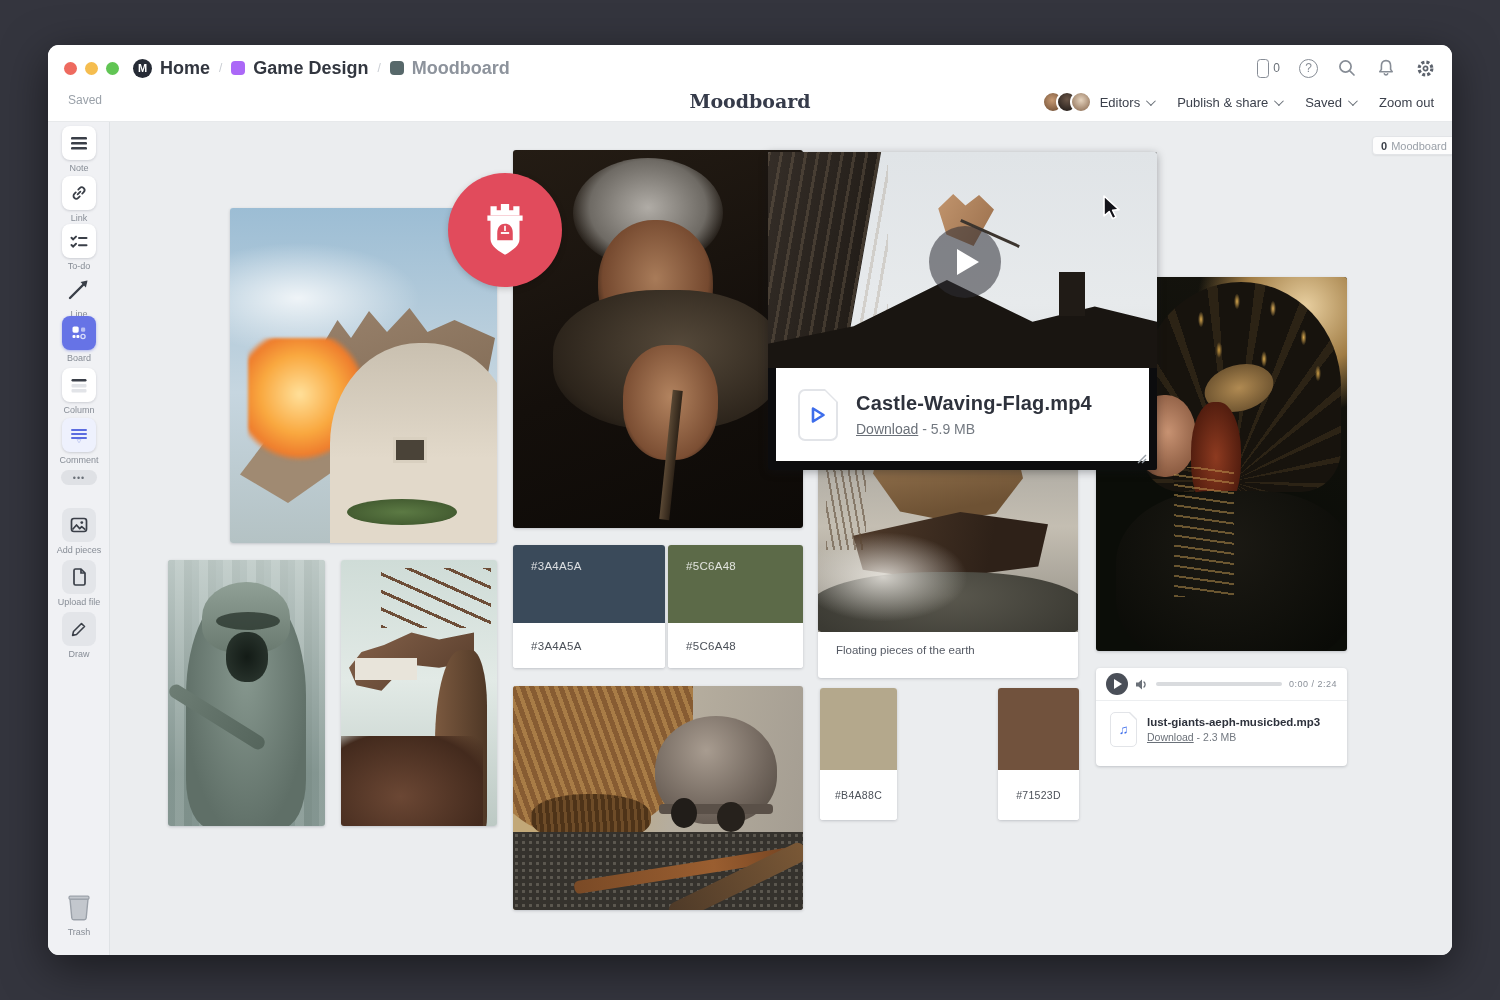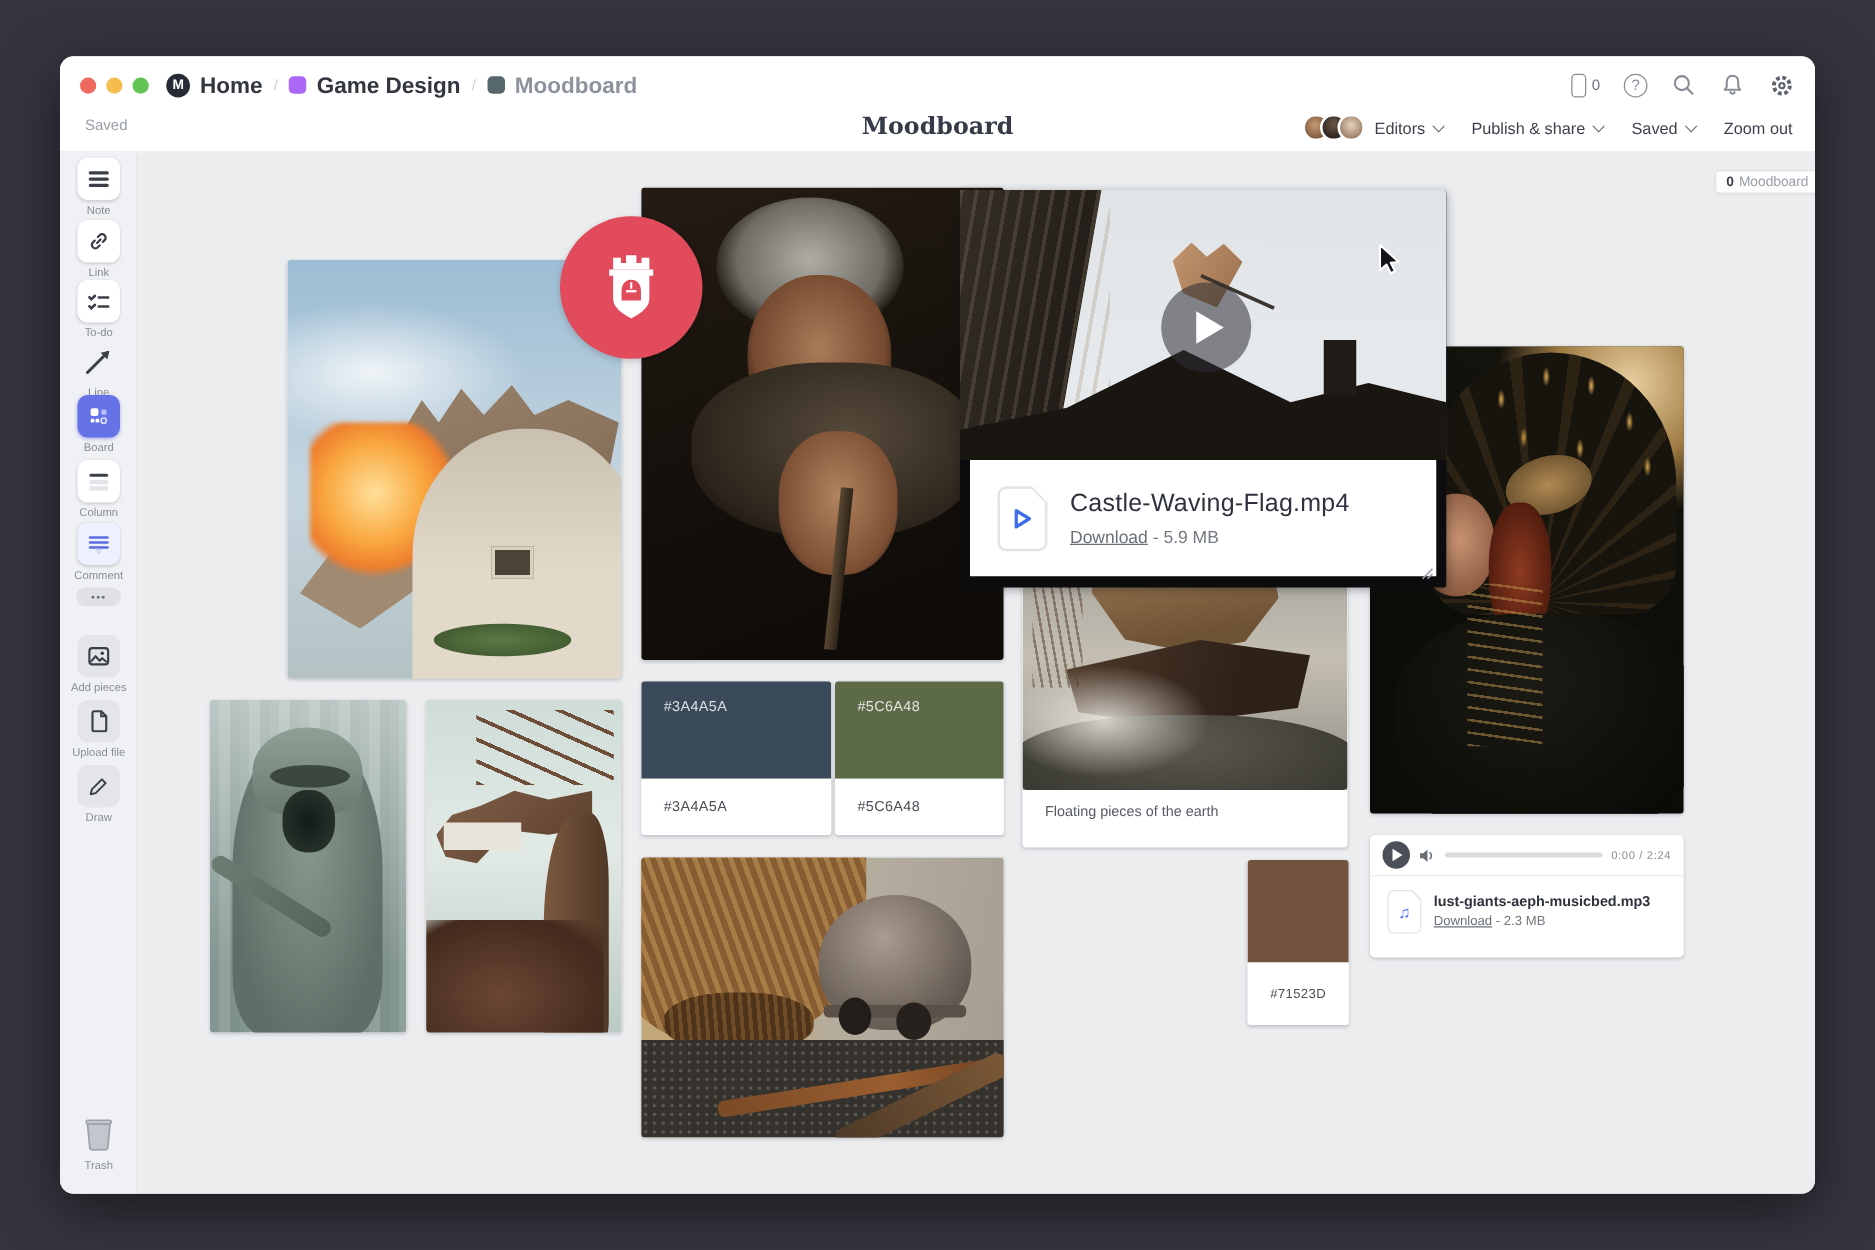--- a/index.html
+++ b/index.html
@@ -88,21 +88,21 @@
                        border-top:13px solid transparent; border-bottom:13px solid transparent;
                        margin-left:6px; }
   .video-info { position:absolute; left:8px; right:8px; top:216px; bottom:9px; background:#fff;
                 display:flex; align-items:center; padding:0 22px; gap:18px; }
   .file-doc { width:40px; height:52px; border:2px solid #e2e4e8; border-radius:7px;
               position:relative; background:#fff; display:flex; align-items:center;
               justify-content:center; flex:none; }
   .file-doc .fold { position:absolute; right:-2px; top:-2px; width:0; height:0;
                     border-left:13px solid transparent; border-top:13px solid #fff;
                     filter:drop-shadow(-1px 1px 0 #e2e4e8); }
-  .video-title { font-size:20px; font-weight:normal; color:#2e323c; letter-spacing:.2px; }
+  .video-title { font-size:20px; font-weight:bold; color:#2e323c; letter-spacing:.2px; }
   .dl-row { font-size:14px; color:#737981; margin-top:6px; }
   .dl-row a { color:#6a7078; text-decoration:underline; }
   .resize-handle { position:absolute; right:10px; bottom:6px; width:12px; height:12px; }
 
   
   .audio-card { left:986px; top:546px; width:251px; height:98px; background:#fff;
                 border-radius:4px; }
   .audio-player { position:absolute; left:0; right:0; top:0; height:33px;
                   border-bottom:1px solid #eceef0; display:flex; align-items:center;
                   padding:0 10px; gap:7px; }
@@ -478,20 +478,26 @@
         </div>
       </div>
       <div class="card swatch" style="left:558px;top:423px;width:135px;height:123px">
         <div class="color" style="height: 78px; background: rgb(92, 106, 72);"></div>
         <div class="inlabel">#5C6A48</div>
         <div class="footer" style="height:45px;padding-left:18px">
           <span class="hex">#5C6A48</span>
         </div>
       </div>
 
+      <div class="card swatch" style="left:710px;top:566px;width:77px;height:132px">
+        <div class="color" style="height: 82px; background: rgb(180, 168, 140);"></div>
+        <div class="footer" style="height:50px;justify-content:center">
+          <span class="hex" style="font-size:10.5px">#B4A88C</span>
+        </div>
+      </div>
       <div class="card swatch" style="left:888px;top:566px;width:81px;height:132px">
         <div class="color" style="height: 82px; background: rgb(113, 82, 61);"></div>
         <div class="footer" style="height:50px;justify-content:center">
           <span class="hex" style="font-size:10.5px">#71523D</span>
         </div>
       </div>
 
       <div class="card audio-card">
         <div class="audio-player">
           <div class="aplay">

